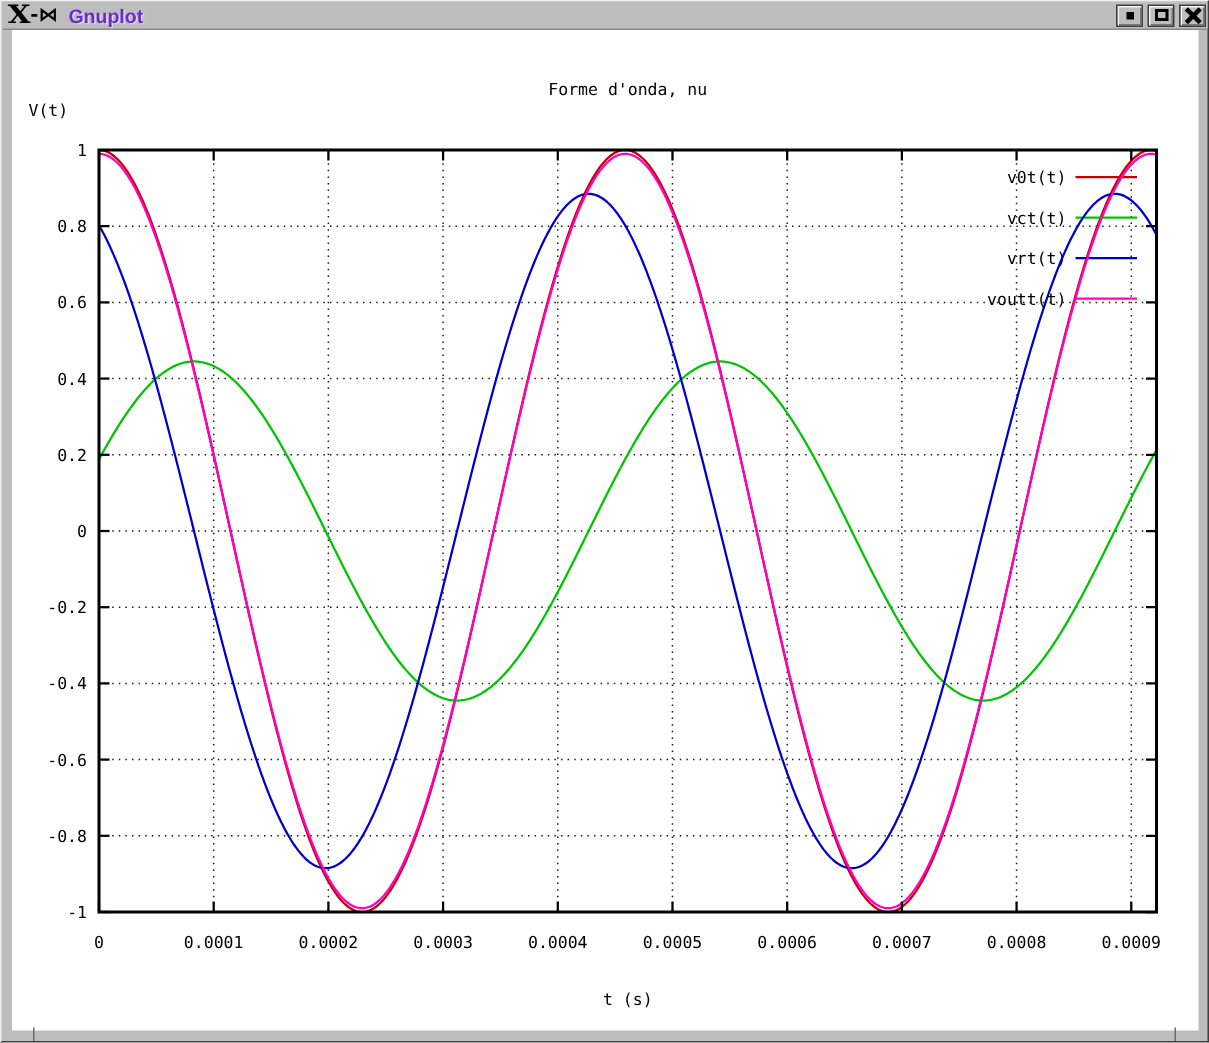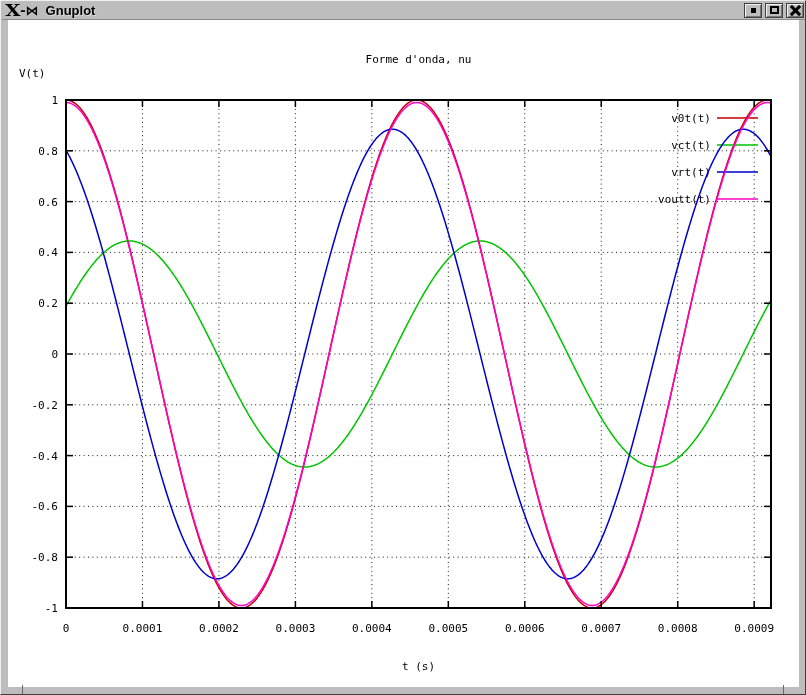--- a/index.html
+++ b/index.html
@@ -18,21 +18,21 @@
     font-family:"DejaVu Serif",serif;font-weight:bold;font-size:17px;
     line-height:1;color:#000;margin-left:4px;letter-spacing:-2px;
     transform:scaleX(1.15);
   }
   .pin-icon{
     font-family:"DejaVu Sans",sans-serif;font-size:13px;line-height:1;
     color:#000;margin-left:3px;font-weight:bold;
   }
   .title-text{
     font-family:"Liberation Sans","DejaVu Sans",sans-serif;font-weight:bold;
-    font-size:13px;color:#000000;margin-left:7px;
+    font-size:13px;color:#6d28d9;margin-left:7px;
     text-shadow:1px 1px 0 #dcdcdc;
   }
   .win-buttons{margin-left:auto;display:flex;gap:3px;margin-right:2px;}
   .wbtn{
     width:18px;height:15px;background:#bdbdbd;border:1px solid #404040;
     box-shadow:inset 1px 1px 0 #f4f4f4, inset -1px -1px 0 #777;
     display:flex;align-items:center;justify-content:center;
     box-sizing:border-box;padding:0;cursor:pointer;
   }
   .glyph-min{width:5px;height:5px;background:#000;}

